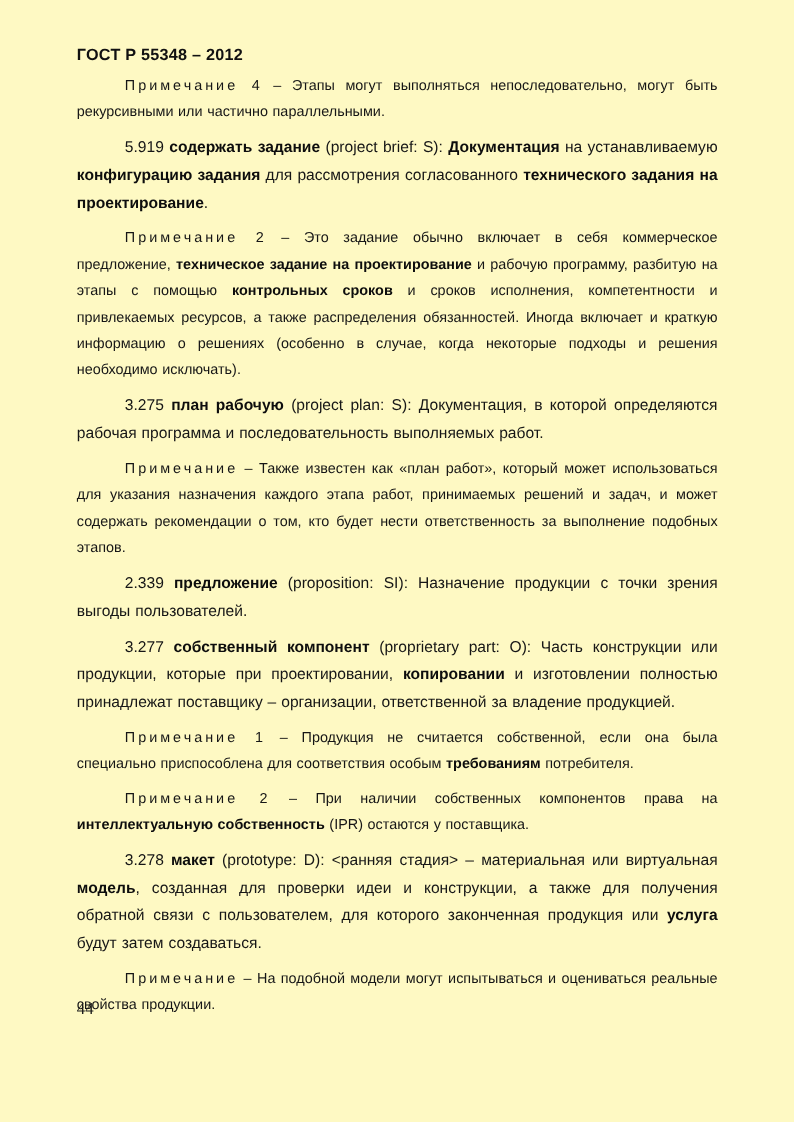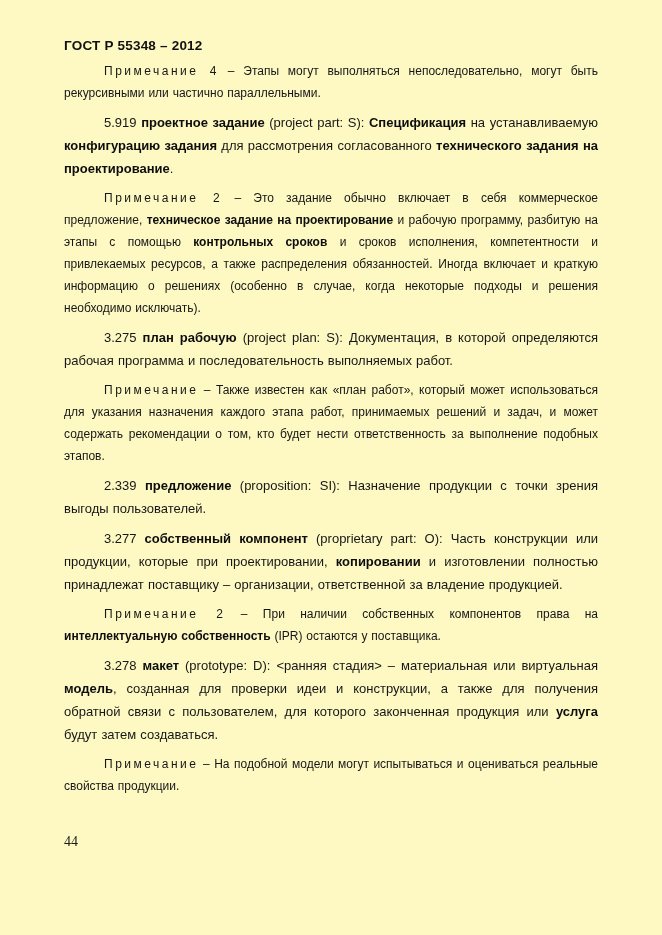--- a/index.html
+++ b/index.html
@@ -57,25 +57,26 @@
   }
 </style>
 </head>
 <body>
 
 <div class="page">
   <div class="doc-header">ГОСТ Р 55348 – 2012</div>
 
   <div class="doc-content">
       <div class="para note"><span class="spaced">Примечание 4</span><span> – Этапы могут выполняться непоследовательно, могут быть рекурсивными или частично параллельными.</span></div>
-      <div class="para term"><span>5.919 </span><span class="b">проектное задание</span><span> (project part: S): </span><span class="b">Спецификация</span><span> на устанавливаемую </span><span class="b">конфигурацию задания</span><span> для рассмотрения согласованного </span><span class="b">технического задания на проектирование</span><span>.</span></div>
+      <div class="para term"><span>5.919 </span><span class="b">содержать задание</span><span> (project brief: S): </span><span class="b">Документация</span><span> на устанавливаемую </span><span class="b">конфигурацию задания</span><span> для рассмотрения согласованного </span><span class="b">технического задания на проектирование</span><span>.</span></div>
       <div class="para note"><span class="spaced">Примечание 2</span><span> – Это задание обычно включает в себя коммерческое предложение, </span><span class="b">техническое задание на проектирование</span><span> и рабочую программу, разбитую на этапы с помощью </span><span class="b">контрольных сроков</span><span> и сроков исполнения, компетентности и привлекаемых ресурсов, а также распределения обязанностей. Иногда включает и краткую информацию о решениях (особенно в случае, когда некоторые подходы и решения необходимо исключать).</span></div>
       <div class="para term"><span>3.275 </span><span class="b">план рабочую</span><span> (project plan: S): Документация, в которой определяются рабочая программа и последовательность выполняемых работ.</span></div>
       <div class="para note"><span class="spaced">Примечание</span><span> – Также известен как «план работ», который может использоваться для указания назначения каждого этапа работ, принимаемых решений и задач, и может содержать рекомендации о том, кто будет нести ответственность за выполнение подобных этапов.</span></div>
       <div class="para term"><span>2.339 </span><span class="b">предложение</span><span> (proposition: SI): Назначение продукции с точки зрения выгоды пользователей.</span></div>
       <div class="para term"><span>3.277 </span><span class="b">собственный компонент</span><span> (proprietary part: O): Часть конструкции или продукции, которые при проектировании, </span><span class="b">копировании</span><span> и изготовлении полностью принадлежат поставщику – организации, ответственной за владение продукцией.</span></div>
+      <div class="para note"><span class="spaced">Примечание 1</span><span> – Продукция не считается собственной, если она была специально приспособлена для соответствия особым </span><span class="b">требованиям</span><span> потребителя.</span></div>
       <div class="para note"><span class="spaced">Примечание 2</span><span> – При наличии собственных компонентов права на </span><span class="b">интеллектуальную собственность</span><span> (IPR) остаются у поставщика.</span></div>
       <div class="para term"><span>3.278 </span><span class="b">макет</span><span> (prototype: D): &lt;ранняя стадия&gt; – материальная или виртуальная </span><span class="b">модель</span><span>, созданная для проверки идеи и конструкции, а также для получения обратной связи с пользователем, для которого законченная продукция или </span><span class="b">услуга</span><span> будут затем создаваться.</span></div>
       <div class="para note"><span class="spaced">Примечание</span><span> – На подобной модели могут испытываться и оцениваться реальные свойства продукции.</span></div>
     </div>
 
   <div class="doc-footer">44</div>
 </div>
 
 </body></html>

